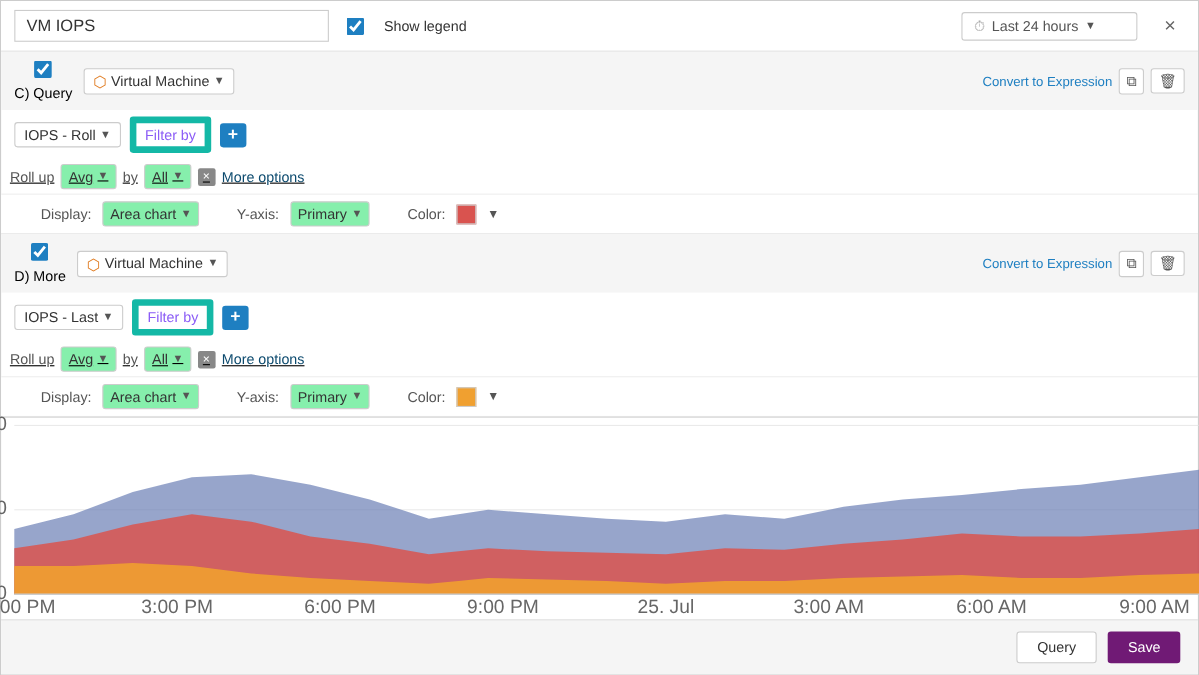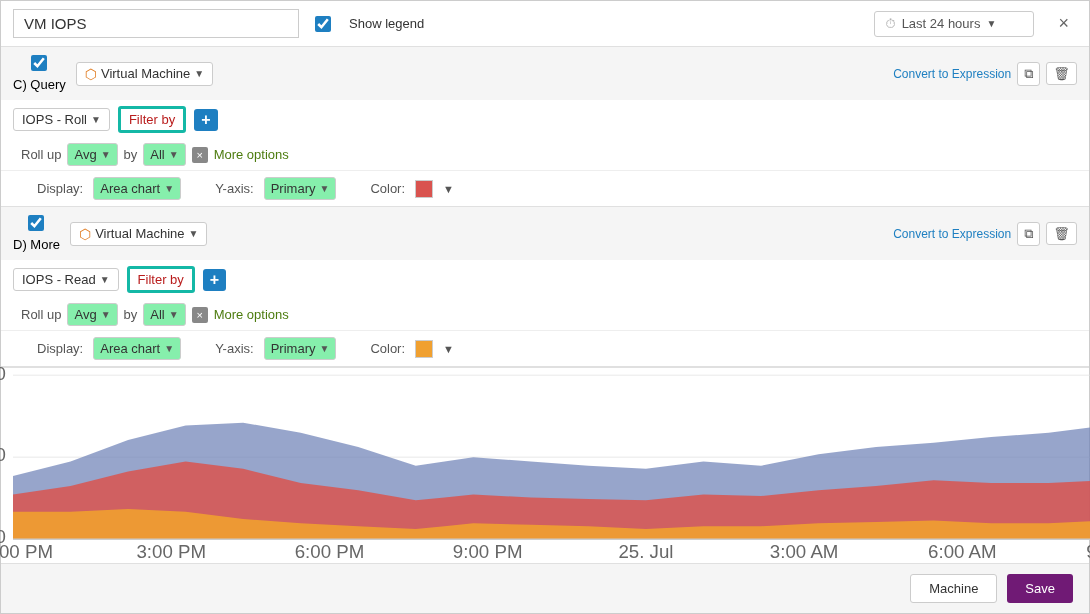--- a/index.html
+++ b/index.html
@@ -20,28 +20,28 @@
     .query-block { border-bottom: 1px solid #e0e0e0; padding: 0; }
     .query-header { display: flex; align-items: center; padding: 8px 12px; background: #f5f5f5; gap: 10px; }
     .query-label { display: flex; align-items: center; gap: 6px; flex-direction: column; }
     .vm-badge { display: flex; align-items: center; gap: 4px; border: 1px solid #ccc; border-radius: 3px; padding: 3px 8px; background: #fff; cursor: pointer; color: #333; }
     .vm-icon { color: #e07b20; font-size: 14px; }
     .convert-link { color: #1e7fc1; cursor: pointer; text-decoration: none; font-size: 12px; }
     .icon-btn { background: none; border: 1px solid #ccc; border-radius: 3px; padding: 3px 6px; cursor: pointer; color: #555; font-size: 13px; background: #fff; }
 
     .query-row { display: flex; align-items: center; padding: 6px 12px; gap: 8px; }
     .metric-badge { display: flex; align-items: center; border: 1px solid #ccc; border-radius: 3px; padding: 3px 8px; background: #fff; gap: 4px; cursor: pointer; color: #333; }
-    .filter-by-btn { border: 3px solid #14b8a6; border-radius: 3px; padding: 3px 8px; background: #fff; cursor: pointer; color: #b91c1c; }
+    .filter-by-btn { border: 6px solid #14b8a6; border-radius: 3px; padding: 3px 8px; background: #fff; cursor: pointer; color: #8b5cf6; }
     .plus-btn { background: #1e7fc1; border: none; border-radius: 3px; padding: 2px 7px; color: #fff; font-size: 16px; cursor: pointer; font-weight: bold; }
     
-    .rollup-row { display: flex; align-items: center; padding: 4px 20px; gap: 6px; }
+    .rollup-row { display: flex; align-items: center; padding: 4px 8px; gap: 6px; text-decoration: underline; }
     .rollup-label { color: #555; }
     .select-box { border: 1px solid #ccc; border-radius: 3px; padding: 3px 6px; background: #86efac; cursor: pointer; color: #333; display: flex; align-items: center; gap: 4px; }
     .x-btn { background: #888; border: none; border-radius: 2px; color: #fff; width: 16px; height: 16px; font-size: 11px; cursor: pointer; display: flex; align-items: center; justify-content: center; }
-    .more-opts { color: #4d7c0f; cursor: pointer; }
+    .more-opts { color: #0c4a6e; cursor: pointer; }
 
     .display-row { display: flex; align-items: center; padding: 6px 12px; gap: 10px; border-top: 1px solid #eee; background: #fff; }
     .display-label { color: #555; margin-left: 24px; }
     .color-swatch-red { width: 18px; height: 18px; background: #d9534f; border: 1px solid #ccc; display: inline-block; cursor: pointer; }
     .color-swatch-orange { width: 18px; height: 18px; background: #f0a030; border: 1px solid #ccc; display: inline-block; cursor: pointer; }
     .dropdown-arrow { color: #555; cursor: pointer; font-size: 11px; }
 
     
     .add-query-row { padding: 10px 12px; }
     .add-query-btn { background: #1e7fc1; border: none; border-radius: 3px; padding: 5px 12px; color: #fff; cursor: pointer; font-size: 13px; display: flex; align-items: center; gap: 4px; }
@@ -149,21 +149,21 @@
           <span class="caret">▼</span>
         </div>
         <div class="header-right">
           <a class="convert-link">Convert to Expression</a>
           <button class="icon-btn">⧉</button>
           <button class="icon-btn">🗑</button>
         </div>
       </div>
       <div class="query-row">
         <div class="metric-badge">
-          <span>IOPS - Read</span>
+          <span>IOPS - Last</span>
           <span class="caret">▼</span>
         </div>
         <button class="filter-by-btn">Filter by</button>
         <button class="plus-btn">+</button>
       </div>
       <div class="rollup-row">
         <span class="rollup-label">Roll up</span>
         <div class="select-box">
           <span>Avg</span>
           <span class="caret">▼</span>
@@ -222,16 +222,16 @@
         <text x="440" y="132" text-anchor="middle" font-size="9" fill="#666">25. Jul</text>
         <text x="550" y="132" text-anchor="middle" font-size="9" fill="#666">3:00 AM</text>
         <text x="660" y="132" text-anchor="middle" font-size="9" fill="#666">6:00 AM</text>
         <text x="770" y="132" text-anchor="middle" font-size="9" fill="#666">9:00 AM</text>
       </svg>
 
     </div>
   </div>
 
   <div class="modal-footer">
-    <button class="btn-cancel">Machine</button>
+    <button class="btn-cancel">Query</button>
     <button class="btn-save">Save</button>
   </div>
 </div>
 
 </body></html>

